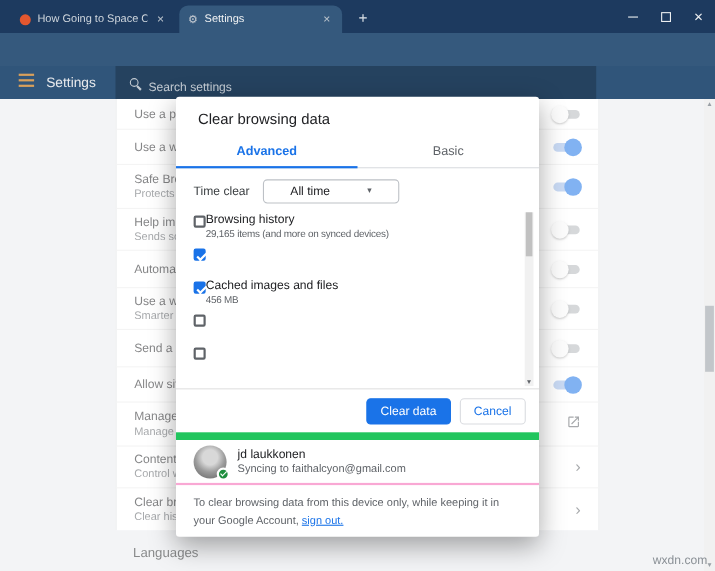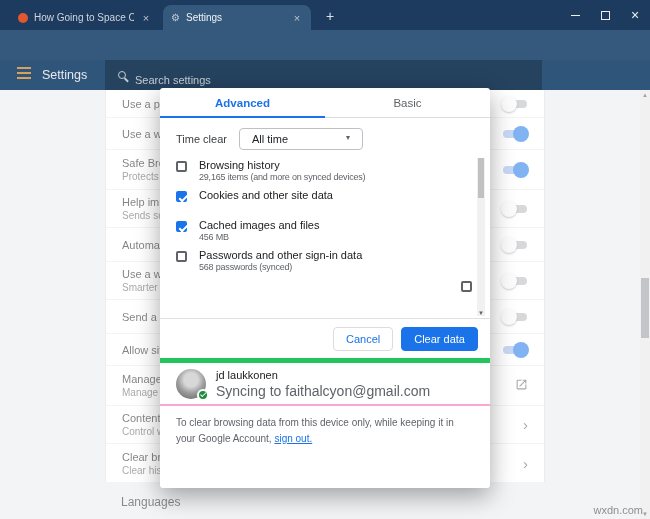--- a/index.html
+++ b/index.html
@@ -94,49 +94,49 @@
             border-radius:3px; box-shadow:0 8px 24px rgba(0,0,0,0.35); z-index:10; overflow:hidden; }
   .d-title { padding:13px 20px 7px; font-size:13.5px; color:#202124; }
   .d-tabs { display:flex; height:30px; border-bottom:1px solid #dadce0; }
   .d-tab { flex:1; text-align:center; line-height:30px; font-size:11.5px; color:#5f6368; position:relative; }
   .d-tab.state-active { color:#1a73e8; font-weight:bold; }
   .d-tab.state-active::after { content:""; position:absolute; left:0; right:0; bottom:-1px; height:2px; background:#1a73e8; }
   .d-body { position:relative; height:200px; overflow:hidden; }
   .time-row { display:flex; align-items:center; gap:12px; padding:9px 16px 6px; height:38px; }
   .time-label { font-size:11px; color:#3c4043; }
   .dropdown { display:flex; align-items:flex-start; justify-content:space-between; width:124px;
-              border:1px solid #bdc1c6; border-radius:4px; padding:4px 12px; font-size:11px; color:#202124; background:#fff; }
+              border:1px solid #bdc1c6; border-radius:4px; padding:4px 24px; font-size:11px; color:#202124; background:#fff; }
   .caret { color:#5f6368; font-size:8px; }
   .caret::after { content:"▾"; }
   .d-list { position:absolute; top:38px; left:0; right:18px; bottom:0; }
-  .d-item { height:30px; display:flex; gap:12px; padding:3px 0 0 16px; align-items:flex-start;justify-content:flex-end; }
+  .d-item { height:30px; display:flex; padding:3px 0 0 16px; align-items:flex-start; }
   .cb { flex:none; width:11px; height:11px; border:2px solid #5f6368; border-radius:2px; margin-top:2px; position:relative; }
   .d-item.state-checked .cb { background:#1a73e8; border-color:#1a73e8; }
   .d-item.state-checked .cb::after { content:""; position:absolute; left:3px; top:0px; width:3px; height:7px;
                                      border:solid #fff; border-width:0 2px 2px 0; transform:rotate(45deg); }
   .it-text { flex:1; min-width:0; }
   .it-label { font-size:11px; color:#202124; white-space:nowrap; }
   .it-detail { font-size:9px; letter-spacing:-0.2px; color:#5f6368; margin-top:1px; white-space:nowrap; overflow:hidden; }
   .d-scroll { position:absolute; top:40px; bottom:2px; right:5px; width:8px; background:#f1f1f1; }
   .d-thumb { position:absolute; top:0; left:1px; right:1px; height:40px; background:#c1c1c1; }
   .d-down { position:absolute; bottom:0; left:0; right:0; text-align:center; font-size:6px; color:#5f6368; }
   .d-down::after { content:"▼"; }
   .d-actions { display:flex; justify-content:flex-end; gap:8px; padding:8px 12px; border-top:1px solid #e0e0e0; height:40px; align-items:center; }
   .btn { font-size:11px; border-radius:4px; padding:5px 12px; cursor:default; }
   .btn-secondary { color:#1a73e8; background:#fff; border:1px solid #dadce0; }
   .btn-primary { color:#fff; background:#1a73e8; border:1px solid #1a73e8; }
-  .d-account { display:flex; align-items:center; gap:10px; padding:0 16px; height:46px; border-top:5px solid #22c55e; }
+  .d-account { display:flex; align-items:center; gap:10px; padding:0 16px; height:46px; border-top:7px solid #22c55e; }
   .d-avatar { position:relative; flex:none; width:30px; height:30px; border-radius:50%;
               background:radial-gradient(circle at 50% 36%, #d8d8d8 0 28%, #9b9b9b 55%, #5e5e5e); }
   .sync-badge { position:absolute; right:-3px; bottom:-2px; width:12px; height:12px; border-radius:50%;
                 background:#1e8e3e; border:2px solid #fff; }
   .sync-badge::after { content:""; position:absolute; left:2.5px; top:0.5px; width:2px; height:4.5px;
                        border:solid #fff; border-width:0 1.5px 1.5px 0; transform:rotate(45deg); }
   .acc-name { font-size:11px; color:#202124; }
-  .acc-status { font-size:14px; color:#5f6368; margin-top:2px; }
+  .acc-status { font-size:10px; color:#5f6368; margin-top:2px; }
   .d-footer { padding:9px 16px; border-top:2px solid #f9a8d4; font-size:10px; color:#5f6368; line-height:1.55; }
   .link { color:#1a73e8; text-decoration:underline; cursor:pointer; }
 
   .watermark { position:absolute; right:7px; bottom:3px; font-size:11px; color:#8a9096; z-index:20; }
 </style>
 </head>
 <body>
 
 <div class="screen">
 
@@ -306,20 +306,21 @@
     <div class="scrim"></div>
 
     <div class="pagebar">
       <span class="pb-up"></span>
       <div class="pb-thumb"></div>
       <span class="pb-down"></span>
     </div>
   </div>
 
   <div class="dialog">
+    <div class="d-title">Clear browsing data</div>
 
     <div class="d-tabs">
       <div class="d-tab state-active">Advanced</div>
       <div class="d-tab state-inactive">Basic</div>
     </div>
 
     <div class="d-body">
       <div class="time-row">
         <span class="time-label">Time clear</span>
         <div class="dropdown">
@@ -332,51 +333,46 @@
         <div class="d-item state-unchecked">
           <span class="cb"></span>
           <div class="it-text">
             <div class="it-label">Browsing history</div>
             <div class="it-detail">29,165 items (and more on synced devices)</div>
           </div>
         </div>
         <div class="d-item state-checked">
           <span class="cb"></span>
           <div class="it-text">
-            <div class="it-label">Cookies and other site data</div>
           </div>
         </div>
         <div class="d-item state-checked">
           <span class="cb"></span>
           <div class="it-text">
             <div class="it-label">Cached images and files</div>
             <div class="it-detail">456 MB</div>
           </div>
         </div>
         <div class="d-item state-unchecked">
           <span class="cb"></span>
-          <div class="it-text">
-            <div class="it-label">Passwords and other sign-in data</div>
-            <div class="it-detail">568 passwords (synced)</div>
-          </div>
         </div>
         <div class="d-item state-unchecked">
           <span class="cb"></span>
         </div>
       </div>
 
       <div class="d-scroll">
         <div class="d-thumb"></div>
         <span class="d-down"></span>
       </div>
     </div>
 
     <div class="d-actions">
+      <button class="btn btn-primary">Clear data</button>
       <button class="btn btn-secondary">Cancel</button>
-      <button class="btn btn-primary">Clear data</button>
     </div>
 
     <div class="d-account">
       <div class="d-avatar">
         <span class="sync-badge"></span>
       </div>
       <div>
         <div class="acc-name">jd laukkonen</div>
         <div class="acc-status">Syncing to faithalcyon@gmail.com</div>
       </div>

